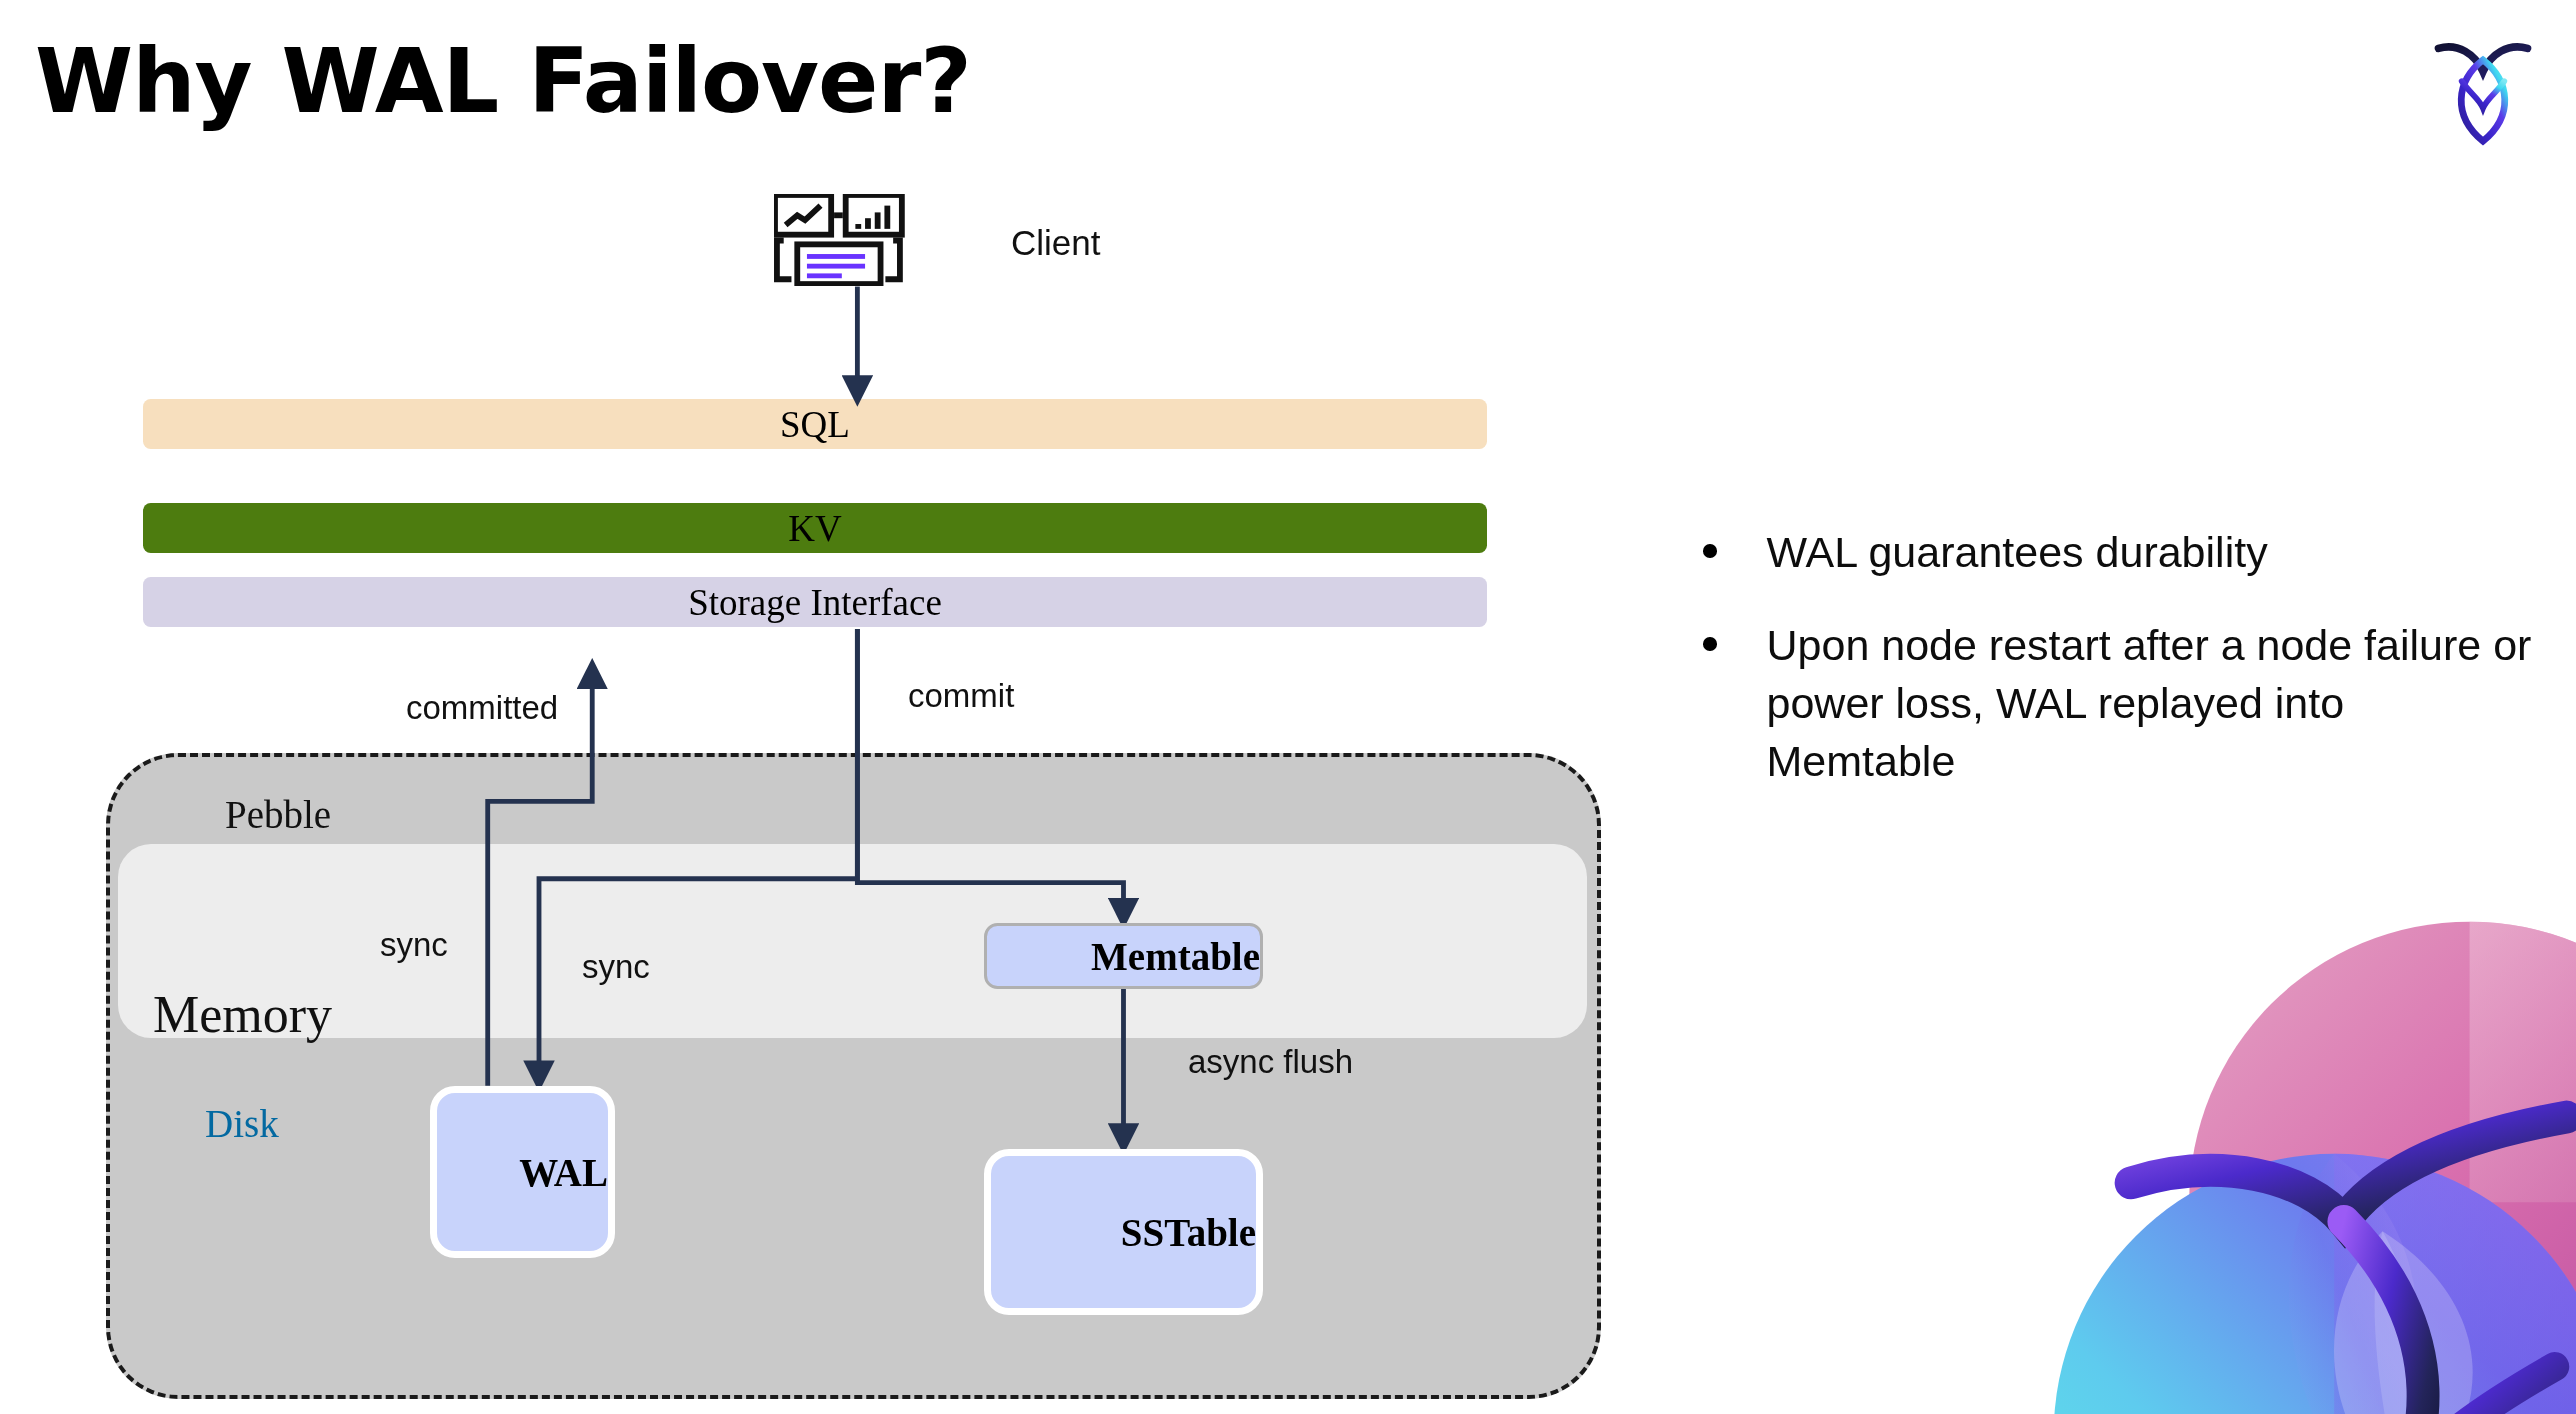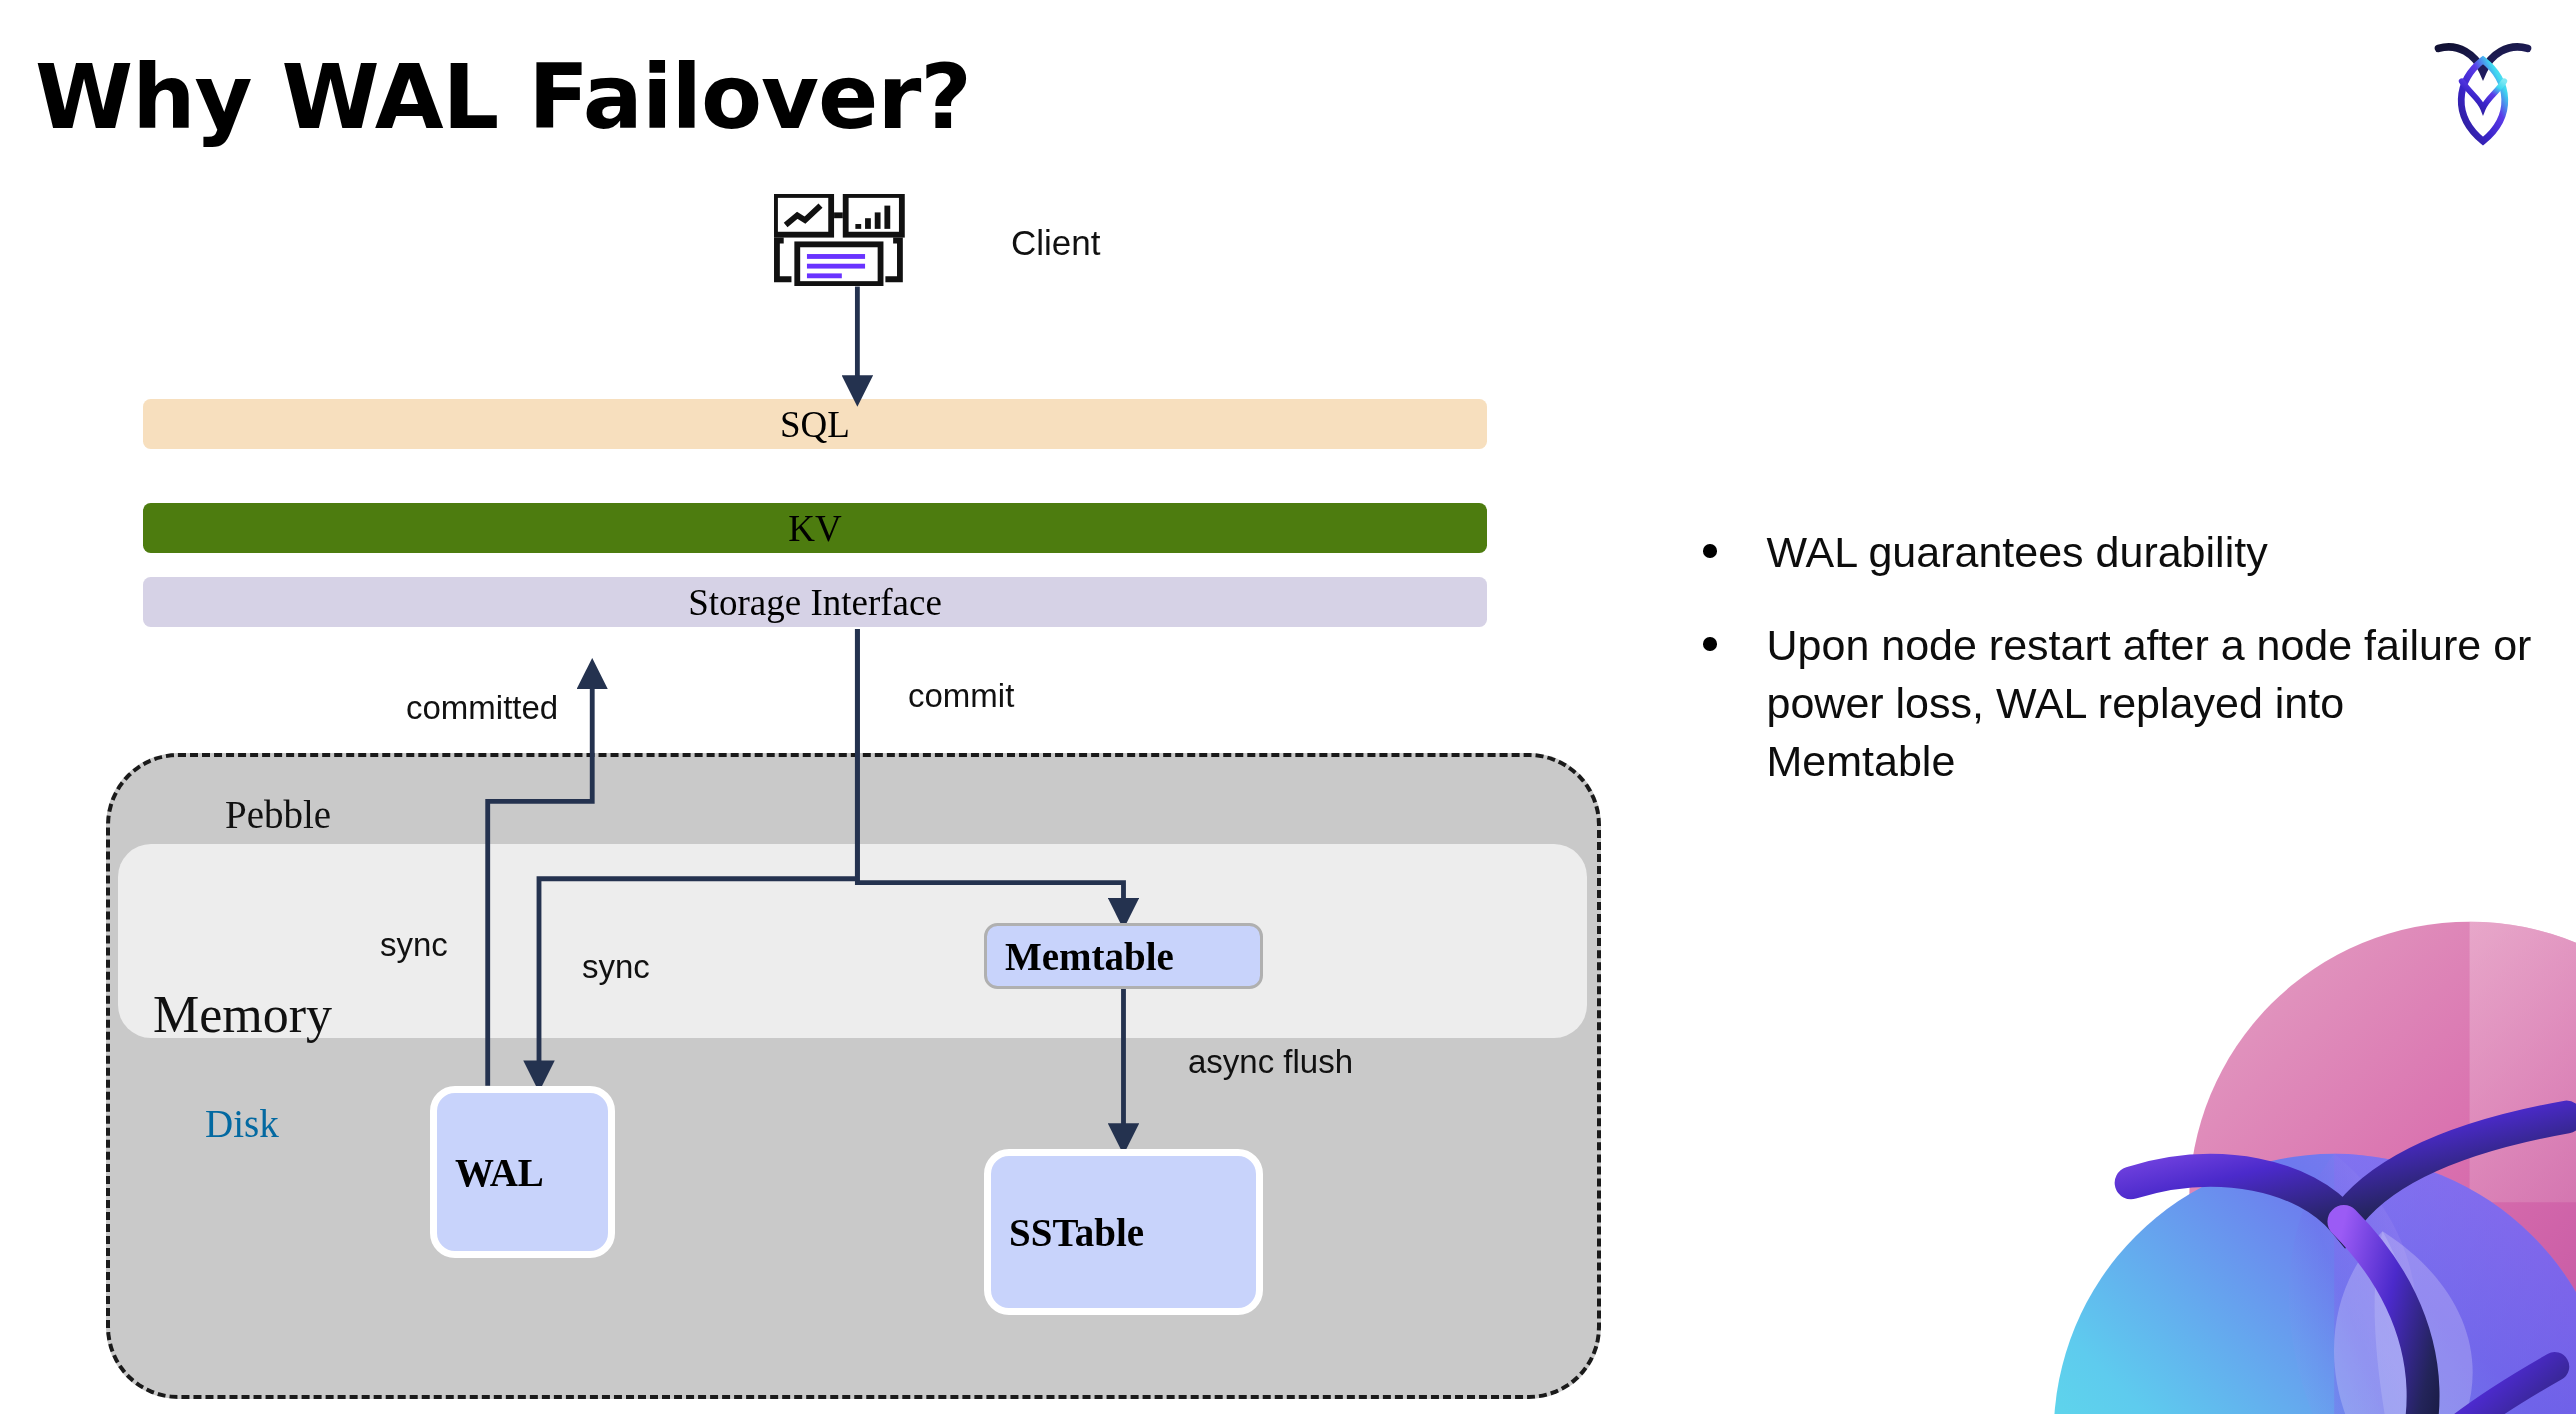--- a/index.html
+++ b/index.html
@@ -20,21 +20,20 @@
     position: absolute;
     left: 35px;
     top: 37px;
     font-family: "DejaVu Sans", sans-serif;
     font-weight: bold;
     font-size: 89px;
     letter-spacing: -1px;
     color: #000000;
     white-space: nowrap;
     line-height: 1.0;
-    margin-top: 16px;
   }
 
   
   #client-icon {
     position: absolute;
     left: 774px;
     top: 194px;
     width: 155px;
     height: 92px;
   }
@@ -111,21 +110,21 @@
     color: #0369a1;
   }
 
   
   .data-box {
     position: absolute;
     box-sizing: border-box;
     background: #C8D3FB;
     display: flex;
     align-items: center;
-    justify-content: flex-start;
+    justify-content: flex-end;
     font-family: "Liberation Serif", serif;
     font-weight: bold;
     font-size: 39px;
     color: #000000;
     padding-left: 18px;
   }
   #box-memtable {
     left: 984px; top: 923px;
     width: 279px; height: 66px;
     border: 3.9px solid #B0B0B0;

